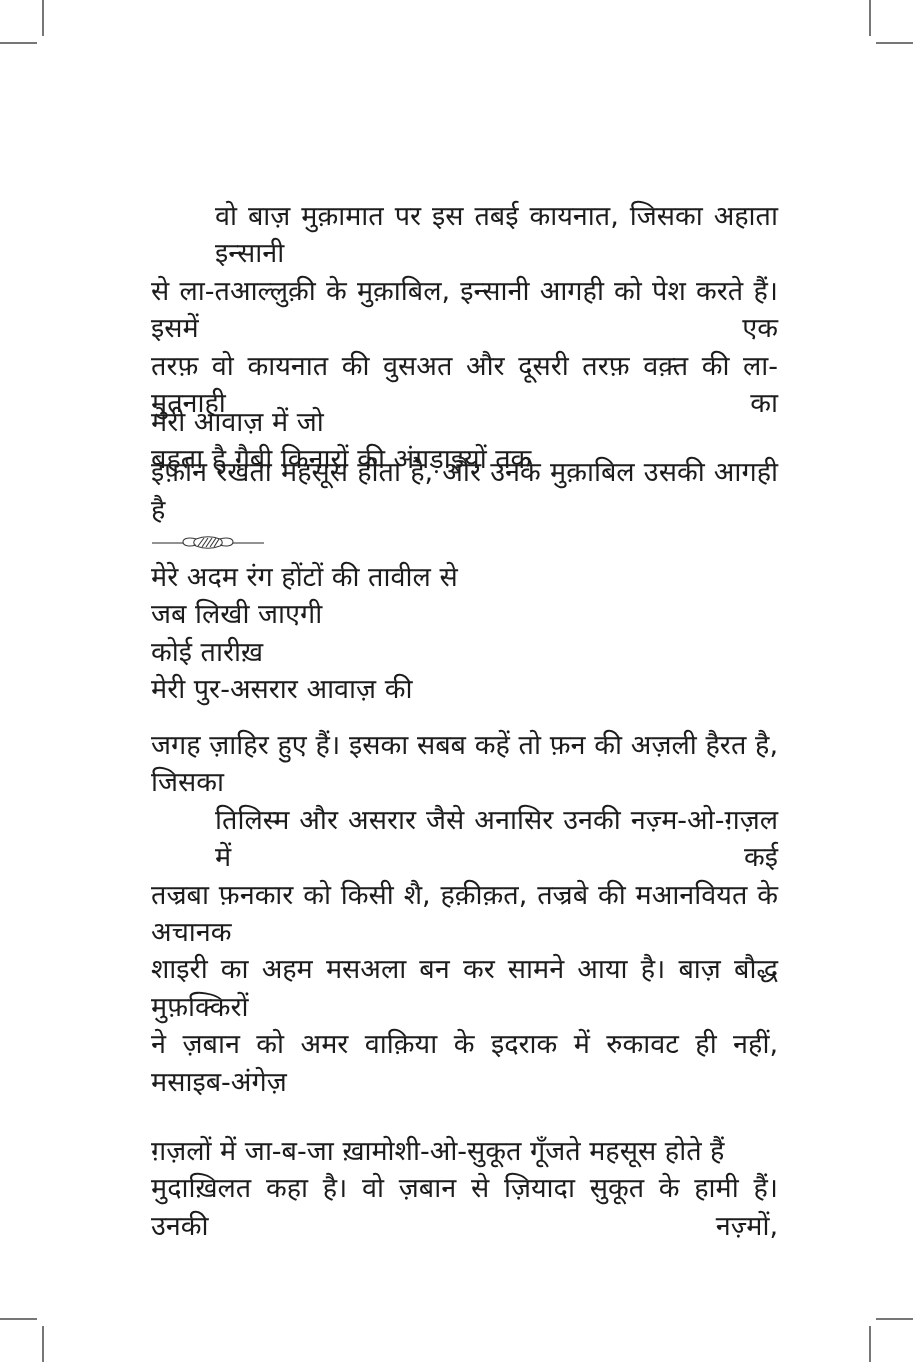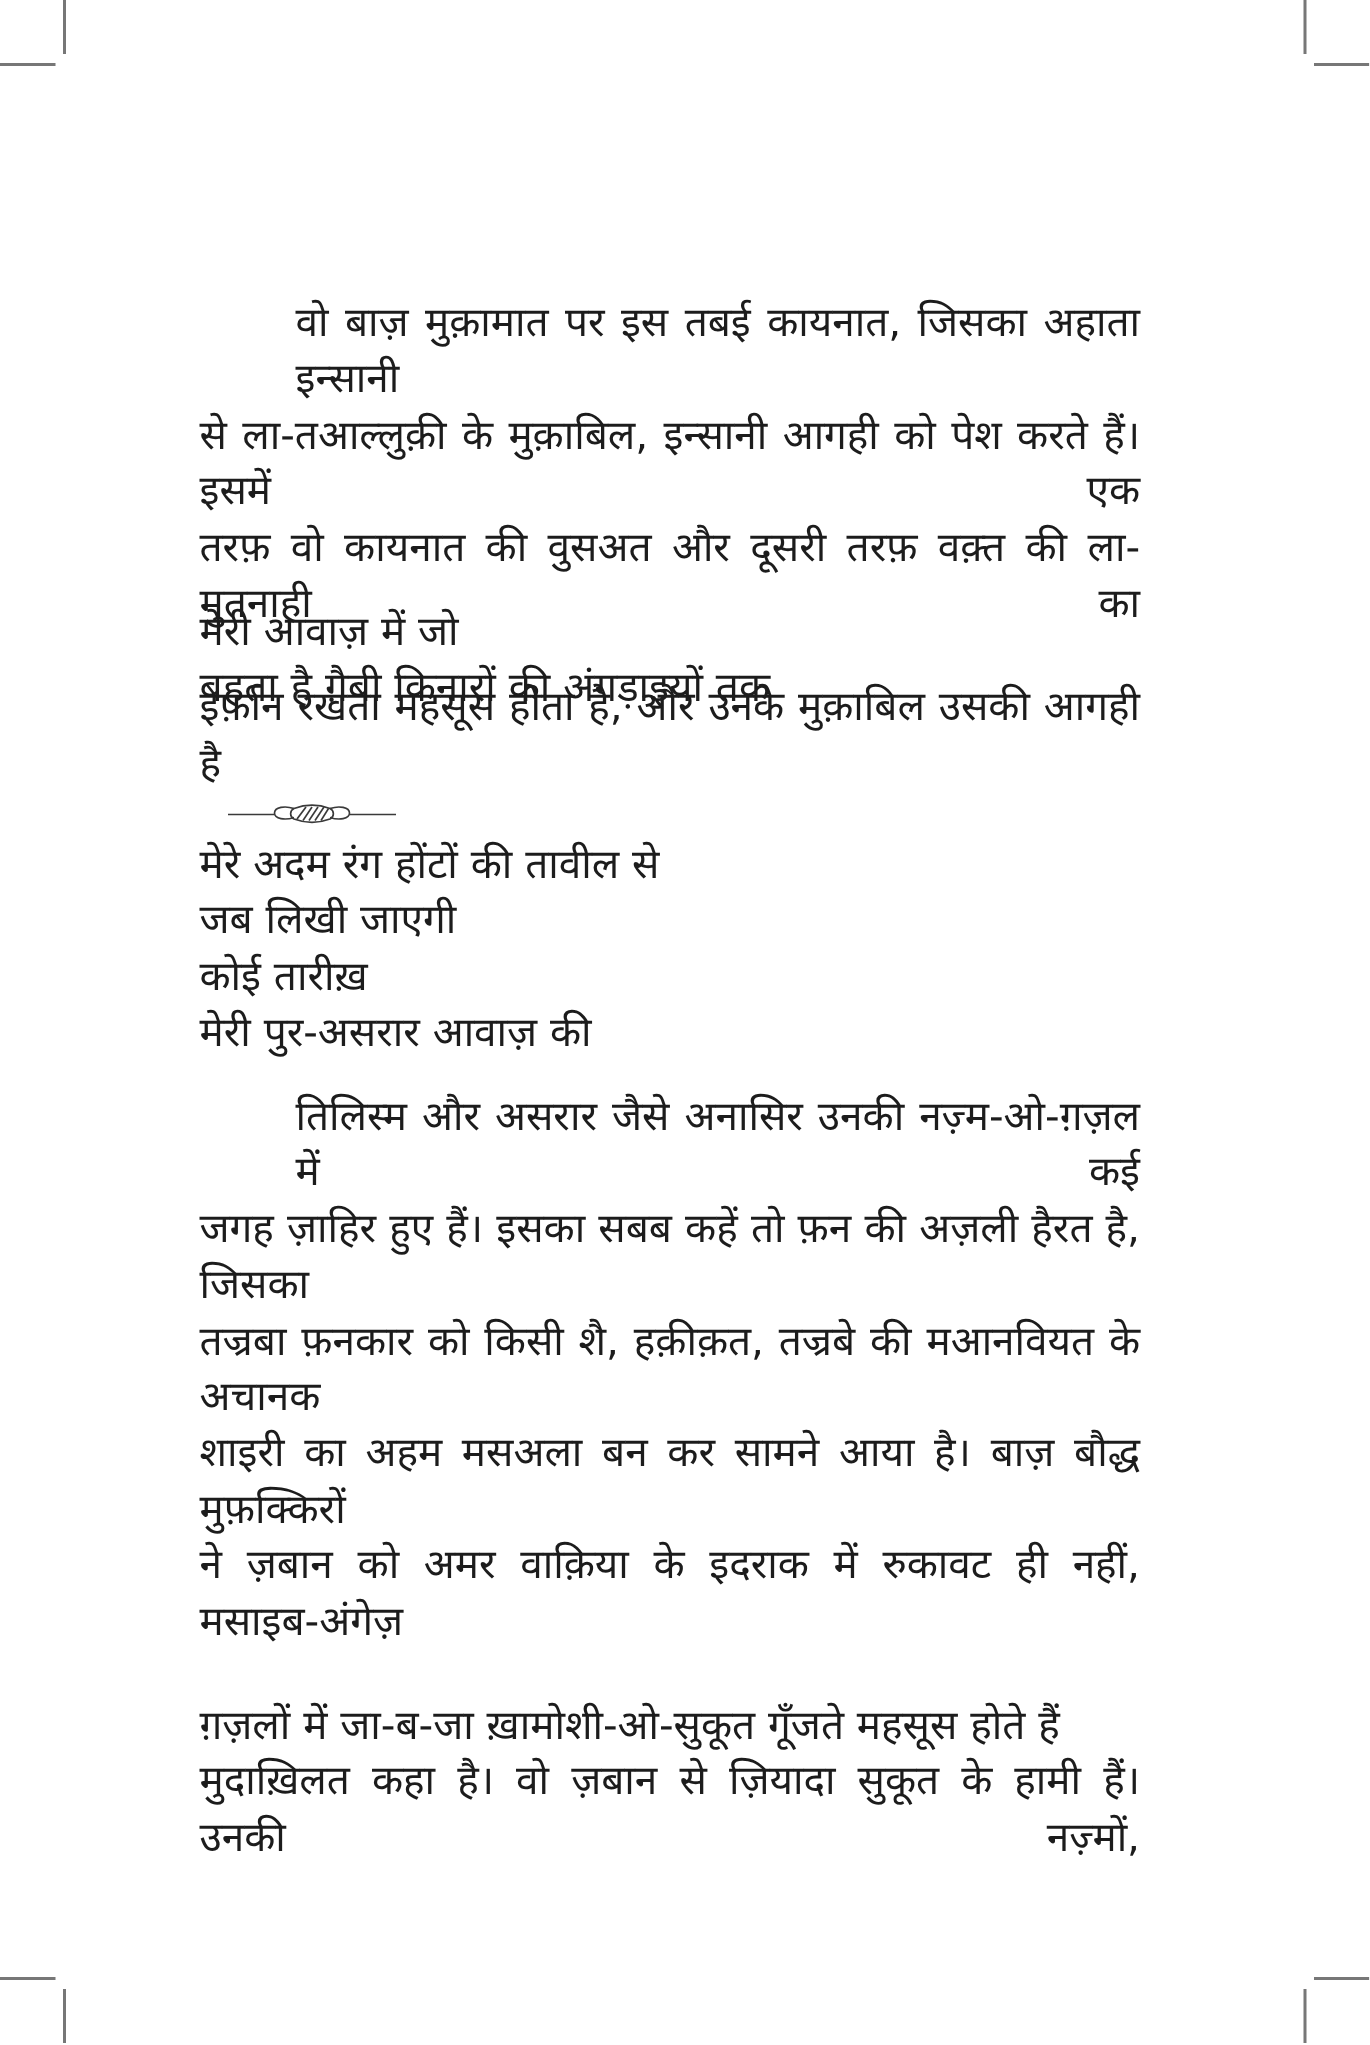--- a/index.html
+++ b/index.html
@@ -10,21 +10,21 @@
     overflow:hidden;
     font-family:"DejaVu Sans","Liberation Sans",sans-serif;
     color:#1c1c1c;
   }
   .crop { position:absolute; background:#777777; }
   .crop.v { width:2px; height:36px; }
   .crop.h { height:2px; width:37px; }
 
   .block {
     position:absolute;
-    left:133px; width:627px;
+    left:151px; width:627px;
     font-size:27px;
     line-height:37.4px;
     letter-spacing:0;
   }
   .jline { text-align:justify; text-align-last:justify; }
   .jline.lastline { text-align-last:left;margin-top:32px; }
   .indent1 { padding-left:64px; box-sizing:border-box; }
   .poem .pline { text-align:left; }
 
   .divider-wrap {
@@ -85,22 +85,22 @@
   </div>
 
   <div class="block poem" style="top:558px;">
     <div class="pline">मेरे अदम रंग होंटों की तावील से</div>
     <div class="pline">जब लिखी जाएगी</div>
     <div class="pline">कोई तारीख़</div>
     <div class="pline">मेरी पुर-असरार आवाज़ की</div>
   </div>
 
   <div class="block" style="top:726px;">
+    <div class="jline">जगह ज़ाहिर हुए हैं। इसका सबब कहें तो फ़न की अज़ली हैरत है, जिसका</div>
     <div class="jline indent1">तिलिस्म और असरार जैसे अनासिर उनकी नज़्म-ओ-ग़ज़ल में कई</div>
-    <div class="jline">जगह ज़ाहिर हुए हैं। इसका सबब कहें तो फ़न की अज़ली हैरत है, जिसका</div>
     <div class="jline">तज्रबा फ़नकार को किसी शै, हक़ीक़त, तज्रबे की मआनवियत के अचानक</div>
     <div class="jline">शाइरी का अहम मसअला बन कर सामने आया है। बाज़ बौद्ध मुफ़क्किरों</div>
     <div class="jline">ने ज़बान को अमर वाक़िया के इदराक में रुकावट ही नहीं, मसाइब-अंगेज़</div>
     <div class="jline lastline">ग़ज़लों में जा-ब-जा ख़ामोशी-ओ-सुकूत गूँजते महसूस होते हैं</div>
     <div class="jline">मुदाख़िलत कहा है। वो ज़बान से ज़ियादा सुकूत के हामी हैं। उनकी नज़्मों,</div>
   </div>
 
 
 </div>
 

